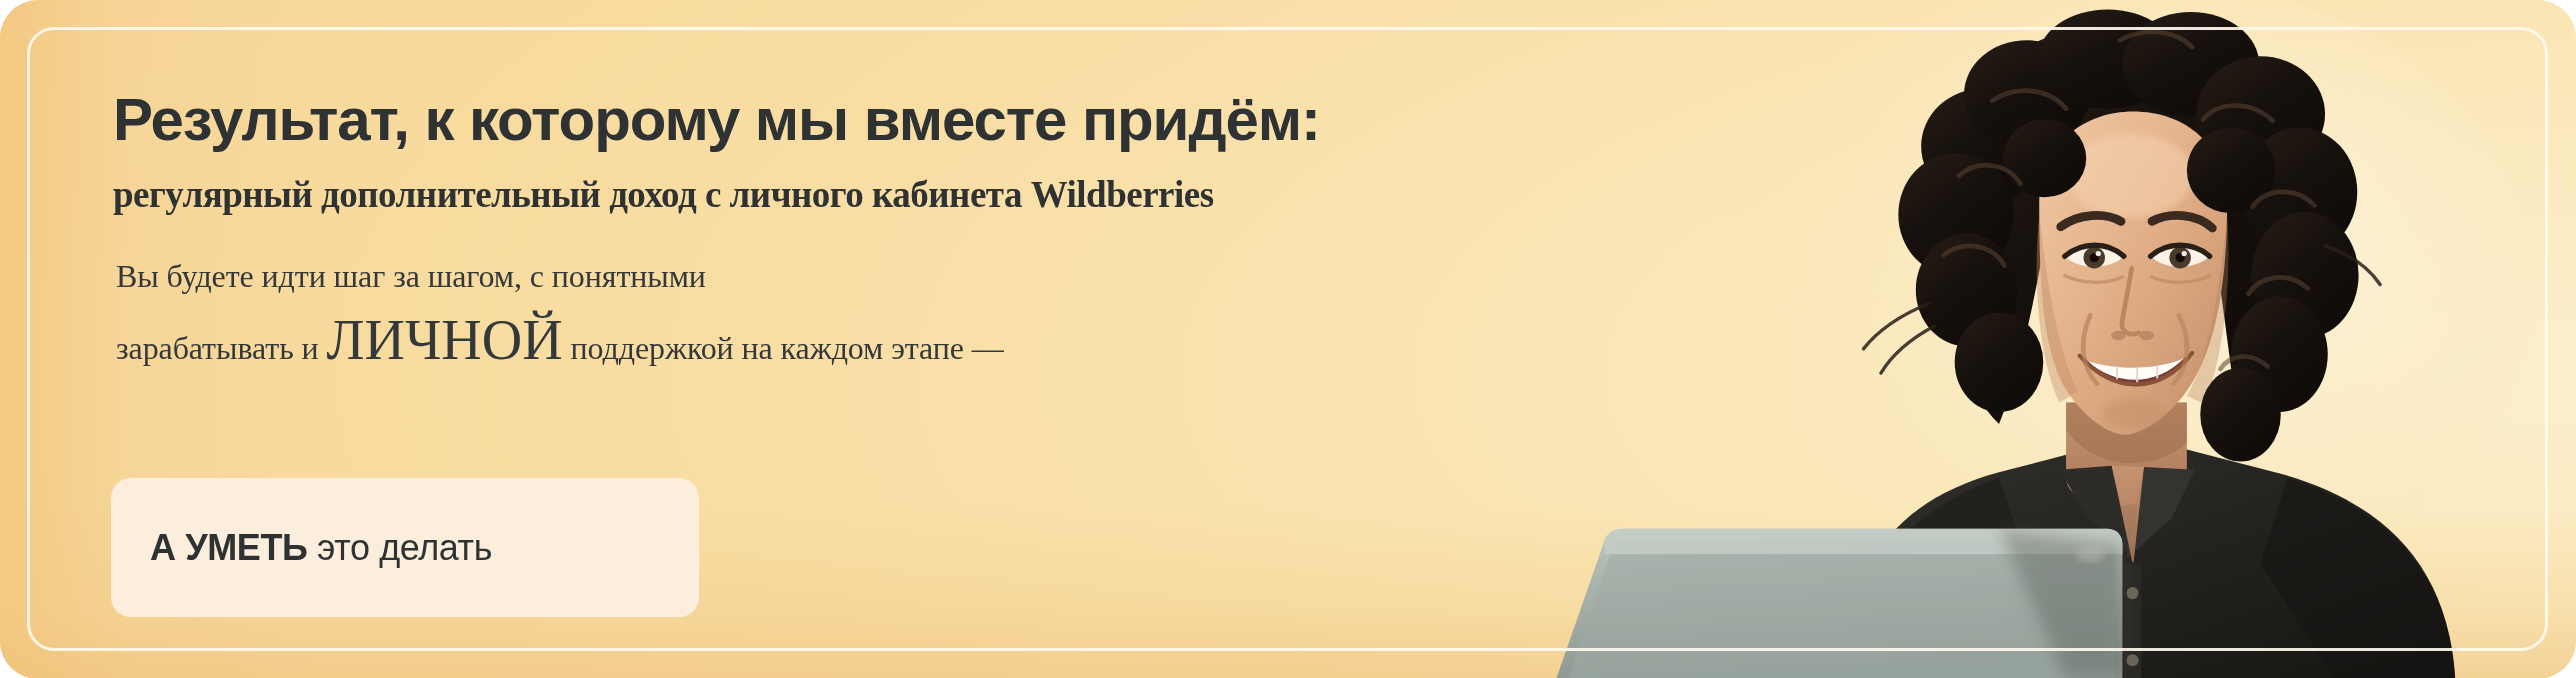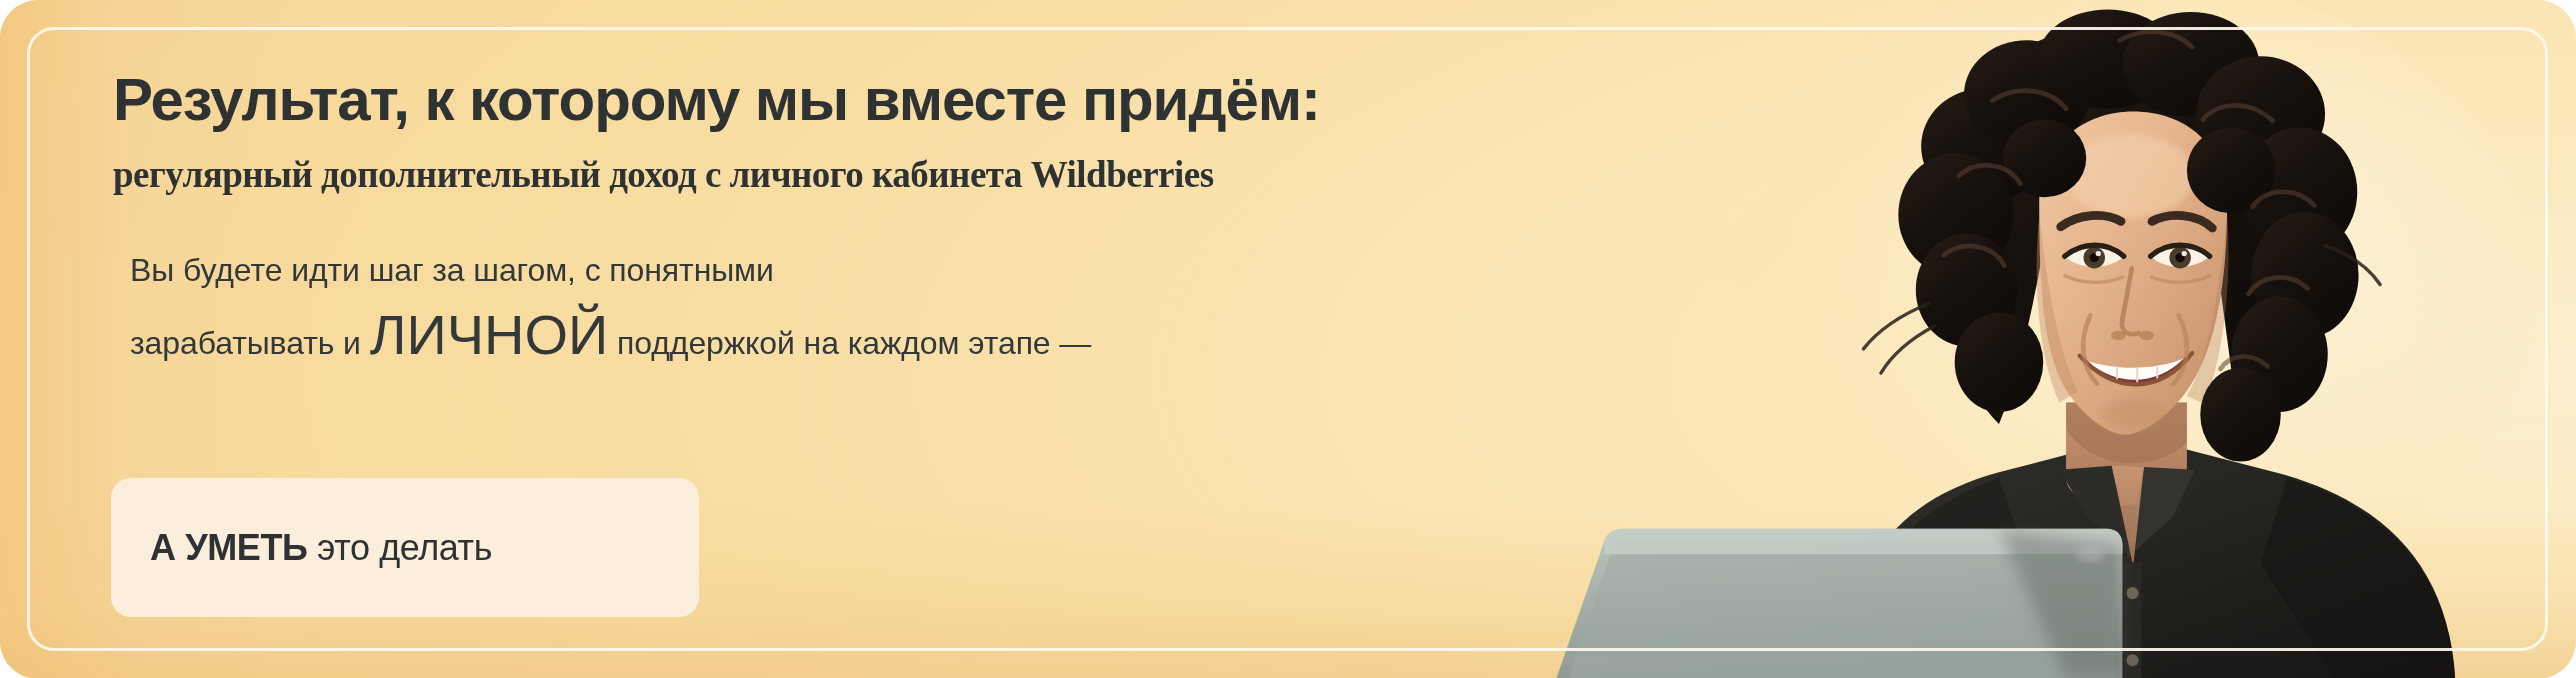--- a/index.html
+++ b/index.html
@@ -60,21 +60,21 @@
     border-radius: 27px;
     box-sizing: content-box;
     pointer-events: none;
     z-index: 6;
   }
 
   
   .content {
     position: absolute;
     left: 113px;
-    top: 70px;
+    top: 90px;
     width: 1650px;
     z-index: 4;
   }
   .title {
     margin: 0;
     font-family: "Liberation Sans", sans-serif;
     font-weight: 700;
     font-size: 60px;
     line-height: 1.0;
     letter-spacing: -1.1px;
@@ -85,23 +85,23 @@
     padding-top: 25.5px;
     font-family: Liberation Serif, serif;
     font-weight: 700;
     font-size: 37px;
     line-height: 1.05;
     letter-spacing: -0.5px;
     color: #2E3233;
     white-space: nowrap;
   }
   .body-copy {
-    margin: 17px;
+    margin: 3px;
     padding-top: 36px;
-    font-family: Liberation Sans, sans-serif;
+    font-family: Liberation Serif, serif;
     font-weight: 400;
     font-size: 32px;
     line-height: 1.46;
     letter-spacing: -0.1px;
     color: #33383A;
   }
   .body-copy .emph {
     font-size: 56px;
     letter-spacing: 0px;
   }

